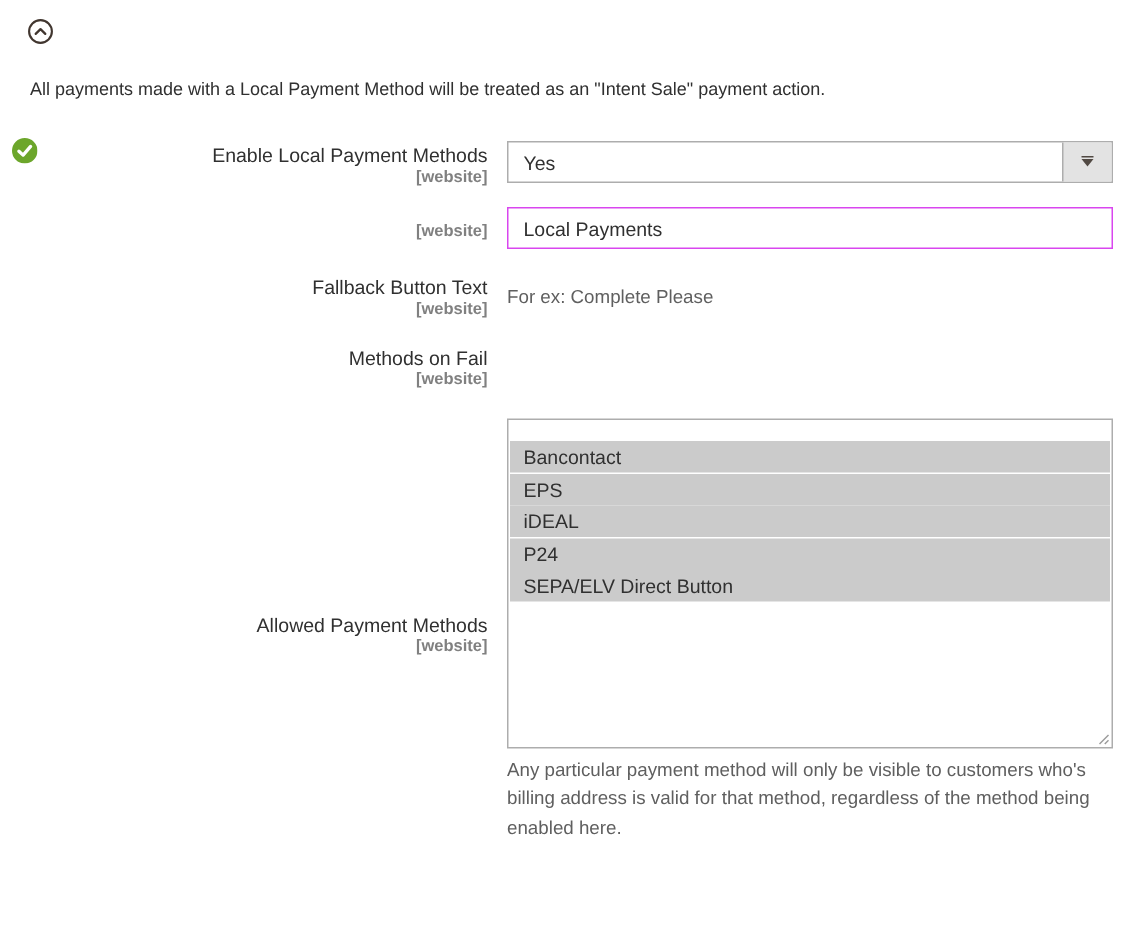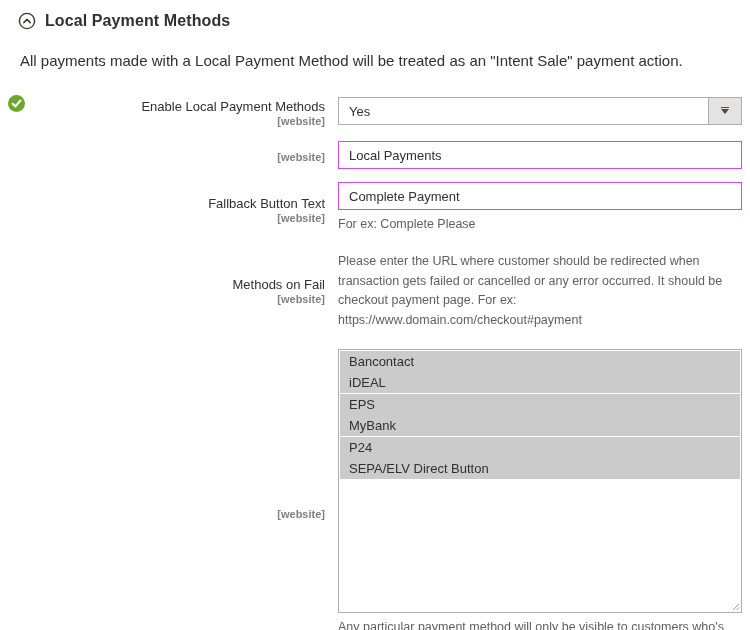--- a/index.html
+++ b/index.html
@@ -14,21 +14,21 @@
     display: flex; align-items: center;
     padding: 12px 0 0 18px;
     cursor: pointer;
   }
   .collapse-icon { width: 18px; height: 18px; margin-right: 9px; flex: 0 0 auto; }
   .section-title {
     font-size: 16px; font-weight: bold; color: #303030; letter-spacing: 0.1px;
   }
   .section-comment {
     margin: 22px 20px 0 20px;
-    font-size: 15px; color: #303030;
+    font-size: 12px; color: #303030;
   }
   .config-form { margin-top: 25px; position: relative; }
   .valid-icon { position: absolute; left: 8px; top: 1px; width: 17px; height: 17px; }
   .field-row {
     display: flex; align-items: center;
     margin-bottom: 13px;
   }
   .label-cell {
     width: 325px; flex: 0 0 325px;
     text-align: right; padding-top: 5px;
@@ -63,23 +63,23 @@
     position: relative;
   }
   .caret-down::before {
     content: ""; position: absolute; left: -4px; top: -7px;
     width: 8px; height: 1px; background: #514943;
   }
   .field-note {
     margin-top: 5px; font-size: 12.5px; color: #5f5f5f; line-height: 1.55;
   }
   .multiselect {
-    width: 100%; height: 264px;
+    width: 100%; height: 220px;
     border: 1px solid #adadad; background: #ffffff;
-    padding: 1px 1px; position: relative; overflow: hidden;
+    padding: 14px 1px; position: relative; overflow: hidden;
   }
   .ms-option {
     background: #cbcbcb; color: #303030;
     font-size: 13px; height: 21px; line-height: 21px;
     padding-left: 9px; margin-bottom: 0.5px;
     cursor: default; user-select: none;
   }
   .resize-handle {
     position: absolute; right: 1px; bottom: 1px;
     width: 10px; height: 10px; cursor: nwse-resize;
@@ -89,21 +89,20 @@
 </head>
 <body>
 
 <div class="section-header">
   <span class="collapse-icon">
     <svg width="18" height="18" viewBox="0 0 18 18">
       <circle cx="9" cy="9" r="7.6" fill="none" stroke="#41362f" stroke-width="1.4"></circle>
       <polyline points="5.8,10.6 9,7.4 12.2,10.6" fill="none" stroke="#41362f" stroke-width="1.5" stroke-linecap="round" stroke-linejoin="round"></polyline>
     </svg>
   </span>
-  <span class="section-title">Local Payment Methods</span>
 </div>
 
 <div class="section-comment">All payments made with a Local Payment Method will be treated as an "Intent Sale" payment action.</div>
 
 <div class="config-form">
   <span class="valid-icon">
     <svg width="17" height="17" viewBox="0 0 17 17">
       <circle cx="8.5" cy="8.5" r="8.5" fill="#6ca62b"></circle>
       <polyline points="4.6,8.8 7.4,11.4 12.4,5.6" fill="none" stroke="#ffffff" stroke-width="2.2" stroke-linecap="round" stroke-linejoin="round"></polyline>
     </svg>
@@ -132,46 +131,44 @@
       <input class="text-input" type="text" value="Local Payments" style="">
     </div>
   </div>
 
   <div class="field-row">
     <div class="label-cell">
       <span class="field-label">Fallback Button Text</span>
       <span class="field-scope">[website]</span>
     </div>
     <div class="control-cell">
-      <input class="text-input" type="text" value="Complete Payment" style="">
       <div class="field-note">For ex: Complete Please</div>
     </div>
   </div>
 
   <div class="field-row">
     <div class="label-cell">
       <span class="field-label">Methods on Fail</span>
       <span class="field-scope">[website]</span>
     </div>
     <div class="control-cell">
-      <div class="field-note">Please enter the URL where customer should be redirected when transaction gets failed or cancelled or any error occurred. It should be checkout payment page. For ex: https://www.domain.com/checkout#payment</div>
     </div>
   </div>
 
   <div class="field-row" style="margin-top:19px;">
     <div class="label-cell">
+      <span class="field-label">Allowed Payment Methods</span>
       <span class="field-scope">[website]</span>
     </div>
     <div class="control-cell">
       <div class="multiselect">
         <div>
             <div class="ms-option">Bancontact</div>
+            <div class="ms-option">EPS</div>
             <div class="ms-option">iDEAL</div>
-            <div class="ms-option">EPS</div>
-            <div class="ms-option">MyBank</div>
             <div class="ms-option">P24</div>
             <div class="ms-option">SEPA/ELV Direct Button</div>
           </div>
         <span class="resize-handle">
           <svg width="10" height="10" viewBox="0 0 10 10">
             <line x1="3" y1="9" x2="9" y2="3" stroke="#9b9b9b" stroke-width="1"></line>
             <line x1="6.5" y1="9" x2="9" y2="6.5" stroke="#9b9b9b" stroke-width="1"></line>
           </svg>
         </span>
       </div>

